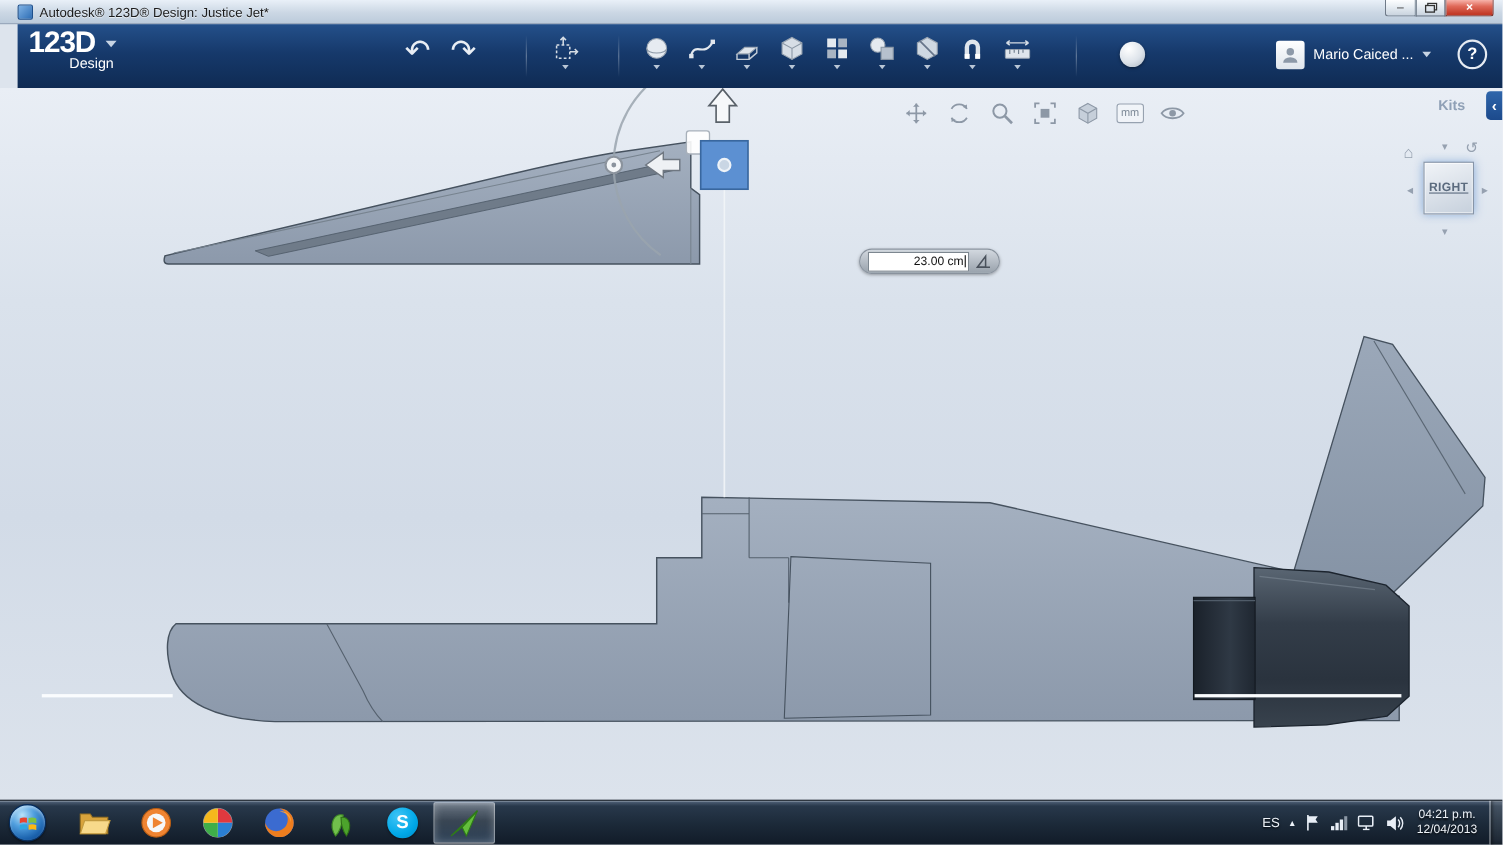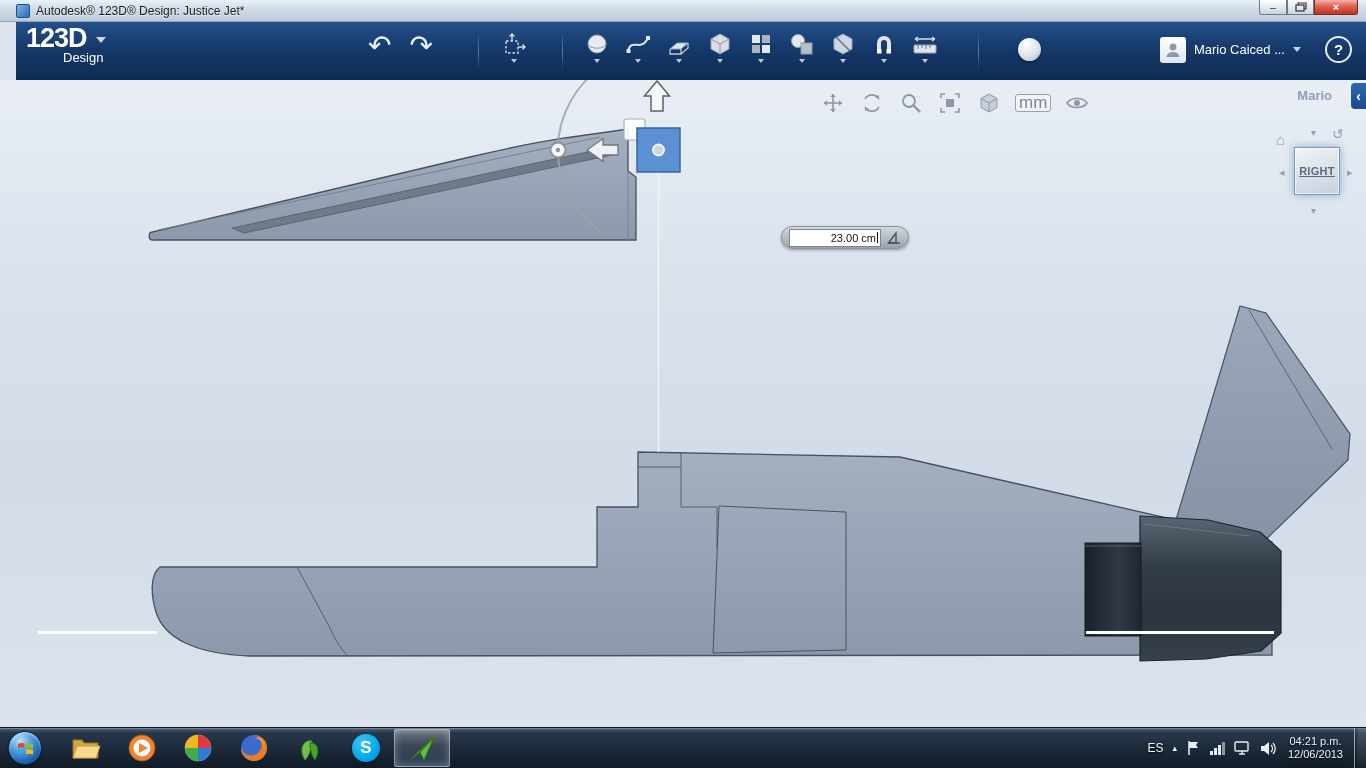--- a/index.html
+++ b/index.html
@@ -49,21 +49,21 @@
   .help-btn{width:27px;height:27px;border-radius:50%;border:2px solid #e6ebf2;background:none;color:#fff;
     font-size:15px;font-weight:bold;margin-left:16px;line-height:23px;padding:0;cursor:default;}
 
   
   .canvas{position:absolute;top:80px;left:0;width:1366px;height:648px;overflow:hidden;
     background:linear-gradient(180deg,#e9eef5 0%,#dae2ec 30%,#d2dbe7 60%,#dce3ec 100%);}
   .model-svg{position:absolute;top:0;left:0;}
 
   .nav-strip{position:absolute;left:820px;top:10px;display:flex;gap:13px;align-items:center;}
   .nav-btn{background:none;border:none;padding:0;width:26px;height:26px;display:flex;align-items:center;justify-content:center;cursor:default;}
-  .units-badge{border:1px solid #97a2b0;border-radius:3px;padding:0 3px;font-size:17px;color:#7c8896;
+  .units-badge{border:1px solid #97a2b0;border-radius:3px;padding:0 3px;font-size:10px;color:#7c8896;
     background:rgba(255,255,255,.4);height:16px;line-height:16px;}
 
   .kits-label{position:absolute;top:8px;right:34px;color:#8fa0b6;font-weight:bold;font-size:13px;}
   .kits-tab{position:absolute;top:3px;right:0;width:15px;height:26px;border:none;
     background:linear-gradient(#2f66ab,#1c4a8c);border-radius:4px 0 0 4px;color:#fff;
     display:flex;align-items:center;justify-content:center;font-size:14px;font-weight:bold;cursor:default;padding:0;}
 
   .viewcube{position:absolute;left:1270px;top:45px;width:94px;height:112px;}
   .viewcube span{position:absolute;color:#96a1b0;cursor:default;}
   .vc-home{left:6px;top:6px;font-size:15px;}
@@ -329,21 +329,21 @@
       </button>
       <span class="units-badge">mm</span>
       <button class="nav-btn">
         <svg width="24" height="22" viewBox="0 0 24 22">
           <path d="M2,11 C6,5 18,5 22,11 C18,17 6,17 2,11 Z" fill="none" stroke="#8d98a6" stroke-width="1.6"></path>
           <circle cx="12" cy="11" r="3" fill="#8d98a6"></circle>
         </svg>
       </button>
     </div>
 
-    <span class="kits-label">Mario</span>
+    <span class="kits-label">Kits</span>
     <button class="kits-tab">‹</button>
 
     <div class="viewcube">
       <span class="vc-home">⌂</span>
       <span class="vc-top">▾</span>
       <span class="vc-rot">↺</span>
       <span class="vc-left">◂</span>
       <div class="vc-face">RIGHT</div>
       <span class="vc-right">▸</span>
       <span class="vc-bottom">▾</span>
@@ -436,19 +436,19 @@
       <svg width="17" height="14" viewBox="0 0 17 14">
         <rect x="1" y="1" width="13" height="9" rx="1" fill="none" stroke="#e8eef6" stroke-width="1.4"></rect>
         <path d="M5,13 H11 M8,10 V13" stroke="#e8eef6" stroke-width="1.4"></path>
       </svg>
       <svg width="17" height="15" viewBox="0 0 17 15">
         <path d="M1,5 L4,5 L9,1 L9,14 L4,10 L1,10 Z" fill="#e8eef6"></path>
         <path d="M11,4 a5,5 0 0 1 0,7 M13,2 a8,8 0 0 1 0,11" fill="none" stroke="#e8eef6" stroke-width="1.3"></path>
       </svg>
       <div class="clock">
         <div>04:21 p.m.</div>
-        <div>12/06/2013</div>
+        <div>12/04/2013</div>
       </div>
       <div class="show-desktop"></div>
     </div>
   </div>
 
 </div>
 
 </body></html>

